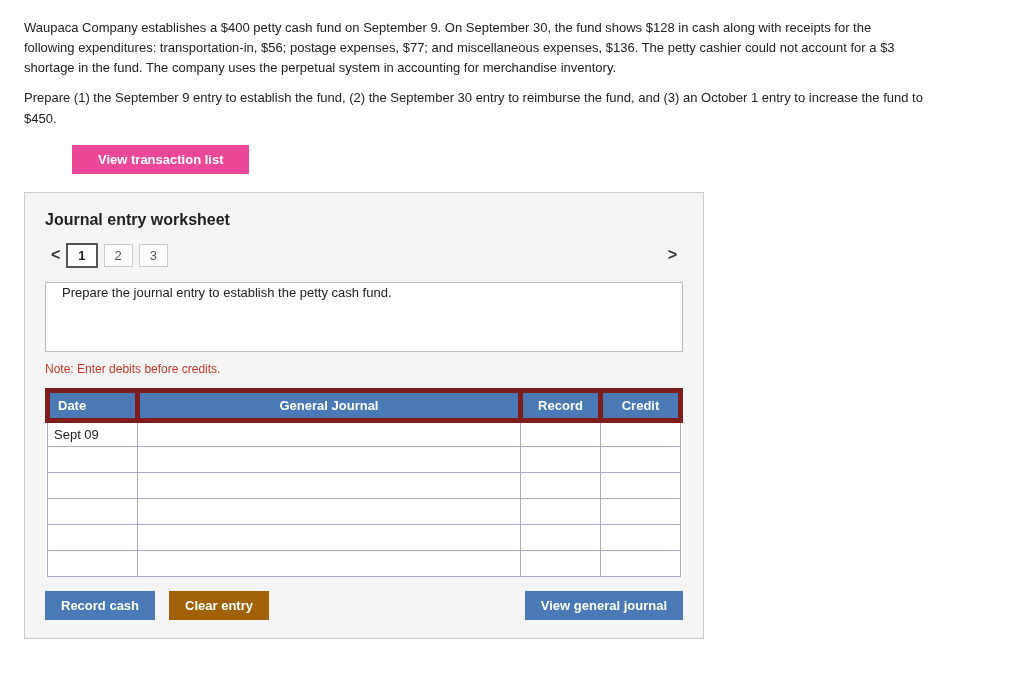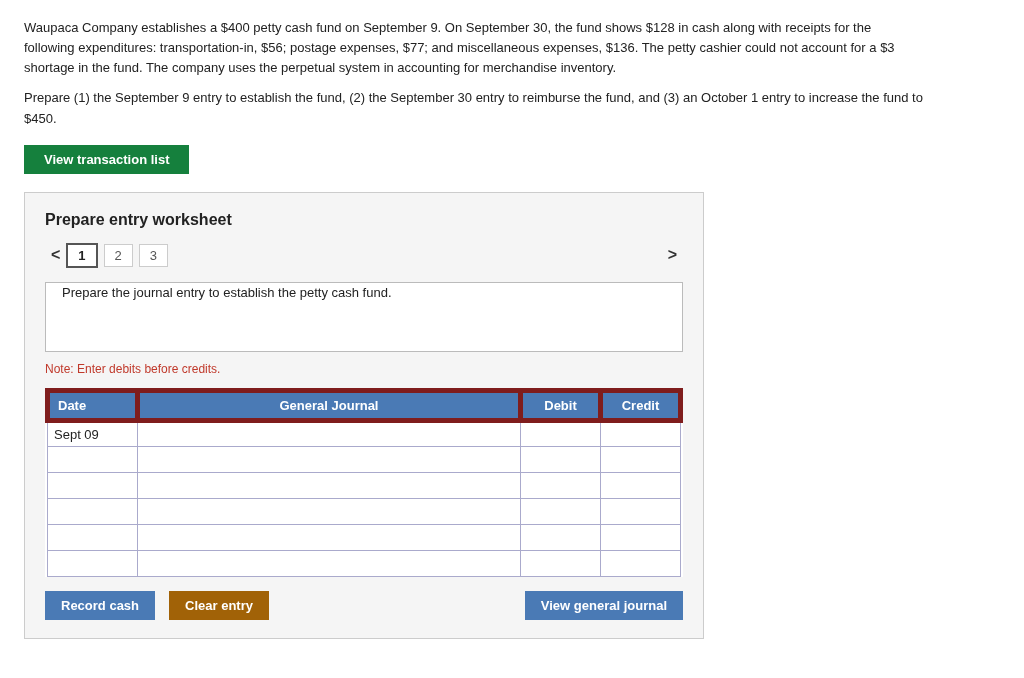--- a/index.html
+++ b/index.html
@@ -16,28 +16,29 @@
       font-size: 13px;
       line-height: 1.55;
       margin-bottom: 16px;
       max-width: 900px;
     }
     .problem-text p {
       margin-bottom: 10px;
     }
     .view-transaction-btn {
       display: inline-block;
-      background: #15803d;
+      background: #ec4899;
       color: #fff;
       font-size: 13px;
       font-weight: bold;
-      padding: 7px 20px;
+      padding: 7px 26px;
       border: none;
       cursor: pointer;
       margin-bottom: 18px;
+      margin-left: 48px;
     }
     .worksheet-container {
       border: 1px solid #ccc;
       background: #f5f5f5;
       padding: 18px 20px 18px 20px;
       max-width: 680px;
     }
     .worksheet-title {
       font-size: 16px;
       font-weight: bold;
@@ -170,42 +171,42 @@
 
 
 <div class="problem-text">
   <p>Waupaca Company establishes a $400 petty cash fund on September 9. On September 30, the fund shows $128 in cash along with receipts for the following expenditures: transportation-in, $56; postage expenses, $77; and miscellaneous expenses, $136. The petty cashier could not account for a $3 shortage in the fund. The company uses the perpetual system in accounting for merchandise inventory.</p>
   <p>Prepare (1) the September 9 entry to establish the fund, (2) the September 30 entry to reimburse the fund, and (3) an October 1 entry to increase the fund to $450.</p>
 </div>
 
 <button class="view-transaction-btn">View transaction list</button>
 
 <div class="worksheet-container">
-  <div class="worksheet-title">Prepare entry worksheet</div>
+  <div class="worksheet-title">Journal entry worksheet</div>
 
   <div class="tab-row">
     <span class="tab-arrow">&lt;</span>
     <div class="tab-item active">1</div>
     <div class="tab-item inactive">2</div>
     <div class="tab-item inactive">3</div>
     <span class="tab-arrow-right">&gt;</span>
   </div>
 
   <div class="instruction-box">
     <span>Prepare the journal entry to establish the petty cash fund.</span>
   </div>
 
   <div class="note-text">Note: Enter debits before credits.</div>
 
   <table class="journal-table">
     <thead>
       <tr>
         <th class="date-col">Date</th>
         <th class="gj-col">General Journal</th>
-        <th class="debit-col">Debit</th>
+        <th class="debit-col">Record</th>
         <th class="credit-col">Credit</th>
       </tr>
     </thead>
     <tbody>
       <tr>
         <td class="date-cell">Sept 09</td>
         <td><input type="text" value="" style=""></td>
         <td><input type="text" value="" style=""></td>
         <td><input type="text" value="" style=""></td>
       </tr>

